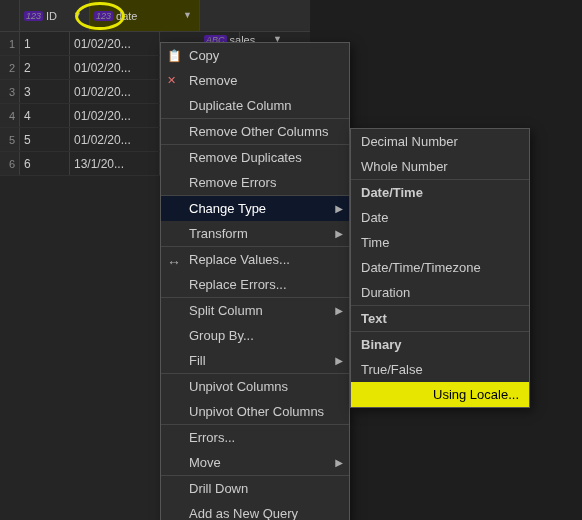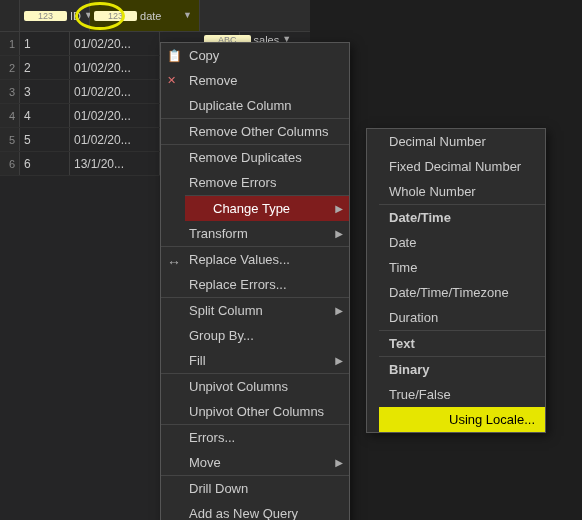--- a/index.html
+++ b/index.html
@@ -40,23 +40,24 @@
       position: relative;
     }
 
     .col-header.id-col { width: 70px; }
     .col-header.date-col { width: 110px; background: #3a3a00; }
     .col-header.sales-col { width: 90px; margin-top: 40px; }
 
     .col-type-badge {
       font-size: 9px;
       color: #888;
-      background: #fef9c3;
-      padding: 0 14px;
+      background: #4c1d95;
+      padding: 0 2px;
       border-radius: 2px;
+      font-style: italic;
     }
 
     .dropdown-arrow {
       width: 12px;
       height: 12px;
       margin-left: auto;
       color: #aaa;
       font-size: 9px;
     }
 
@@ -113,21 +114,21 @@
     .menu-item {
       display: flex;
       align-items: center;
       padding: 5px 8px 5px 28px;
       color: #ccc;
       cursor: pointer;
       position: relative;
       min-height: 24px;
     }
 
-    .menu-item.highlighted { background: #7f1d1d; color: #fff; margin-left: 24px; }
+    .menu-item.highlighted { background: #0f172a; color: #fff; }
 
     .menu-item.separator-above { border-top: 1px solid #444; }
 
     .menu-item .icon {
       position: absolute;
       left: 6px;
       font-size: 12px;
       color: #aaa;
     }
 
@@ -135,27 +136,26 @@
       position: absolute;
       right: 6px;
       font-size: 10px;
       color: #aaa;
     }
 
     
     .submenu {
       position: absolute;
       top: 128px;
-      left: 366px;
+      left: 350px;
       width: 180px;
       background: #2d2d2d;
       border: 1px solid #555;
       box-shadow: 3px 3px 10px rgba(0,0,0,0.5);
       z-index: 11;
-      padding-left: 12px;
     }
 
     .submenu-item {
       display: flex;
       align-items: center;
       padding: 5px 10px;
       color: #ccc;
       cursor: pointer;
       min-height: 24px;
     }
@@ -316,23 +316,20 @@
   <div class="menu-item">
     <span>Add as New Query</span>
   </div>
 </div>
 
 <div class="submenu">
   <div class="submenu-item">
     <span>Decimal Number</span>
   </div>
   <div class="submenu-item">
-    <span>Fixed Decimal Number</span>
-  </div>
-  <div class="submenu-item">
     <span>Whole Number</span>
   </div>
   <div class="submenu-item separator-above">
     <span>Date/Time</span>
   </div>
   <div class="submenu-item">
     <span>Date</span>
   </div>
   <div class="submenu-item">
     <span>Time</span>

